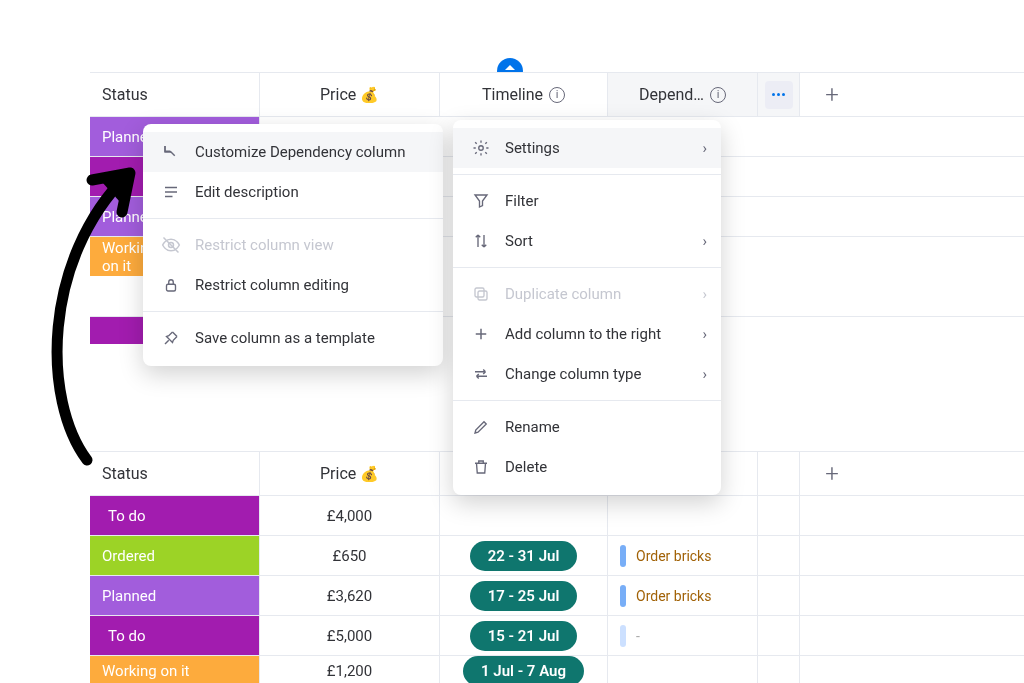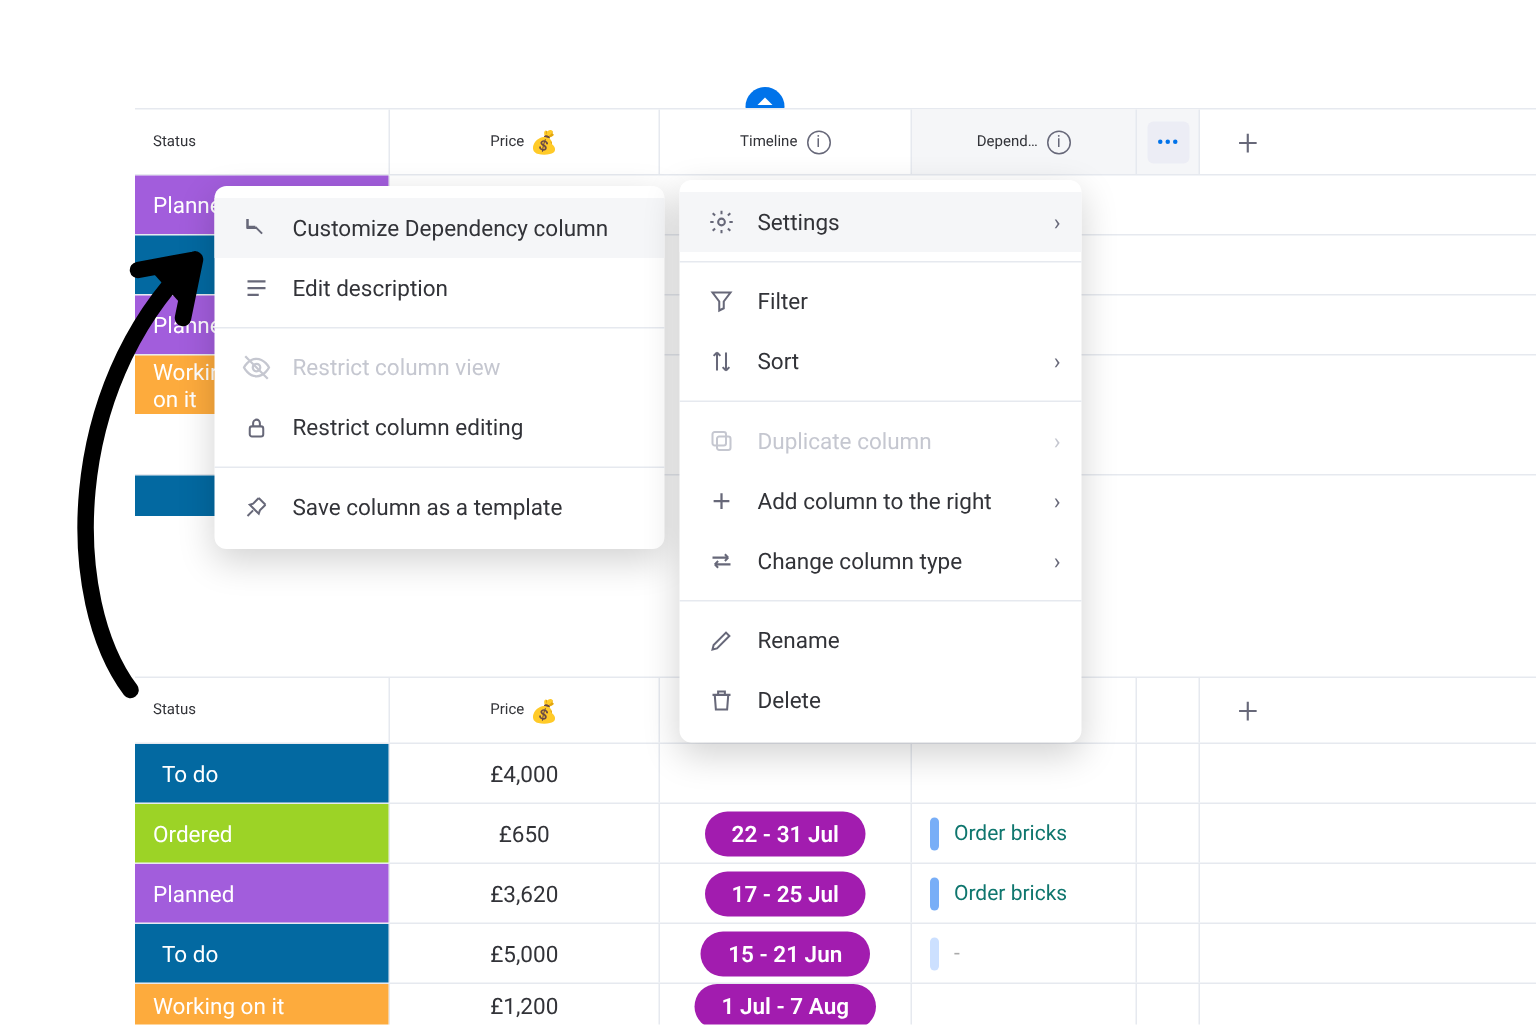--- a/index.html
+++ b/index.html
@@ -7,37 +7,37 @@
   .board { position:absolute; left:90px; top:72px; right:0; }
   .row { display:flex; border-top:1px solid #e6e9ef; height:40px; }
   .row.header { height:44px; background:#fff; }
   .cell { width:180px; display:flex; align-items:center; justify-content:center; border-right:1px solid #e6e9ef; font-size:15px; }
   .cell.status-cell { width:170px; justify-content:flex-start; padding-left:12px; }
   .cell.price-cell { width:180px; }
   .cell.timeline-cell { width:168px; }
   .cell.dep-cell { width:150px; }
   .cell.tools-cell { width:42px; }
   .cell.add-cell { width:64px; border-right:none; }
-  .header-label { color:#323338; font-size:10px; }
+  .header-label { color:#323338; font-size:16px; }
   .info-icon { border:1.5px solid #676879; border-radius:50%; width:16px; height:16px; display:inline-flex; align-items:center; justify-content:center; font-size:11px; color:#676879; margin-left:6px; }
   .more-btn { background:#ecedf5; border-radius:4px; width:28px; height:28px; display:flex; align-items:center; justify-content:center; column-gap:2px; }
   .more-btn span { width:3px; height:3px; background:#0073ea; border-radius:50%; }
   .plus-btn { font-size:24px; color:#676879; font-weight:300; }
   .scroll-handle { position:absolute; left:497px; top:58px; width:26px; height:26px; background:#0073ea; border-radius:50%; display:flex; flex-direction:column; align-items:center; justify-content:center; gap:0px; }
   .scroll-handle::before, .scroll-handle::after { content:""; width:0; height:0; border-left:5px solid transparent; border-right:5px solid transparent; }
   .scroll-handle::before { border-bottom:5px solid #fff; margin-bottom:2px;}
   .scroll-handle::after { border-top:5px solid #fff; }
 
   .status-pill { height:100%; width:100%; display:flex; align-items:center; color:#fff; padding-left:12px; font-size:15px; }
   .s-planned { background:#a25ddc; }
-  .s-todo { background:#0369a1; }
+  .s-todo { background:#a21caf; }
   .s-ordered { background:#9cd326; }
   .s-workingon { background:#fdab3d; }
 
-  .timeline-pill { background:#a21caf; color:#fff; border-radius:20px; padding:6px 18px; font-size:15px; font-weight:600;text-align:center; }
+  .timeline-pill { background:#0f766e; color:#fff; border-radius:20px; padding:6px 18px; font-size:15px; font-weight:600;text-align:center; }
   .dep-bar { width:6px; height:22px; background:#78aef7; border-radius:3px; margin-right:10px; }
 
   
   .g1 { position:relative; }
   .g1 .row.data { height:40px; }
   .g1 .row.data .status-pill { font-size:15px;}
 
   
   .group2 { position:absolute; left:90px; top:451px; right:0; }
   .group2 .row.header { height:44px; }
@@ -56,21 +56,21 @@
   .right-menu { left:453px; top:120px; width:268px; }
 
   .ico { width:20px; height:20px; display:inline-flex; align-items:center; justify-content:center; color:#676879; flex-shrink:0; }
   .menu-item.disabled .ico { color:#c5c7d0; }
 
   
   .arrow-annot { position:absolute; left:22px; top:140px; width:140px; height:330px; pointer-events:none; }
 
   .moneybag { margin-left:4px; }
 
-  .dep-text { font-size:14px; color:#0f766e; }
+  .dep-text { font-size:14px; color:#a16207; }
   .dep-dash { color:#aaa; }
 </style>
 </head>
 <body>
 
 <div class="scroll-handle"></div>
 
 <div class="board g1">
   <div class="row header">
     <div class="cell status-cell">
@@ -195,21 +195,21 @@
   </div>
 
   <div class="row data">
     <div class="cell status-cell" style="padding:0;">
         <div class="status-pill s-todo" style="padding-left:18px;">To do</div>
       </div>
     <div class="cell price-cell">
         <span>£5,000</span>
       </div>
     <div class="cell timeline-cell">
-        <div class="timeline-pill">15 - 21 Jun</div>
+        <div class="timeline-pill">15 - 21 Jul</div>
       </div>
     <div class="cell dep-cell" style="justify-content:flex-start;padding-left:12px;">
         <div class="dep-bar" style="background:#cce0ff;"></div>
         <span class="dep-text dep-dash">-</span>
       </div>
     <div class="cell tools-cell"></div>
     <div class="cell add-cell"></div>
   </div>
 
   <div class="row data" style="height:30px;">

